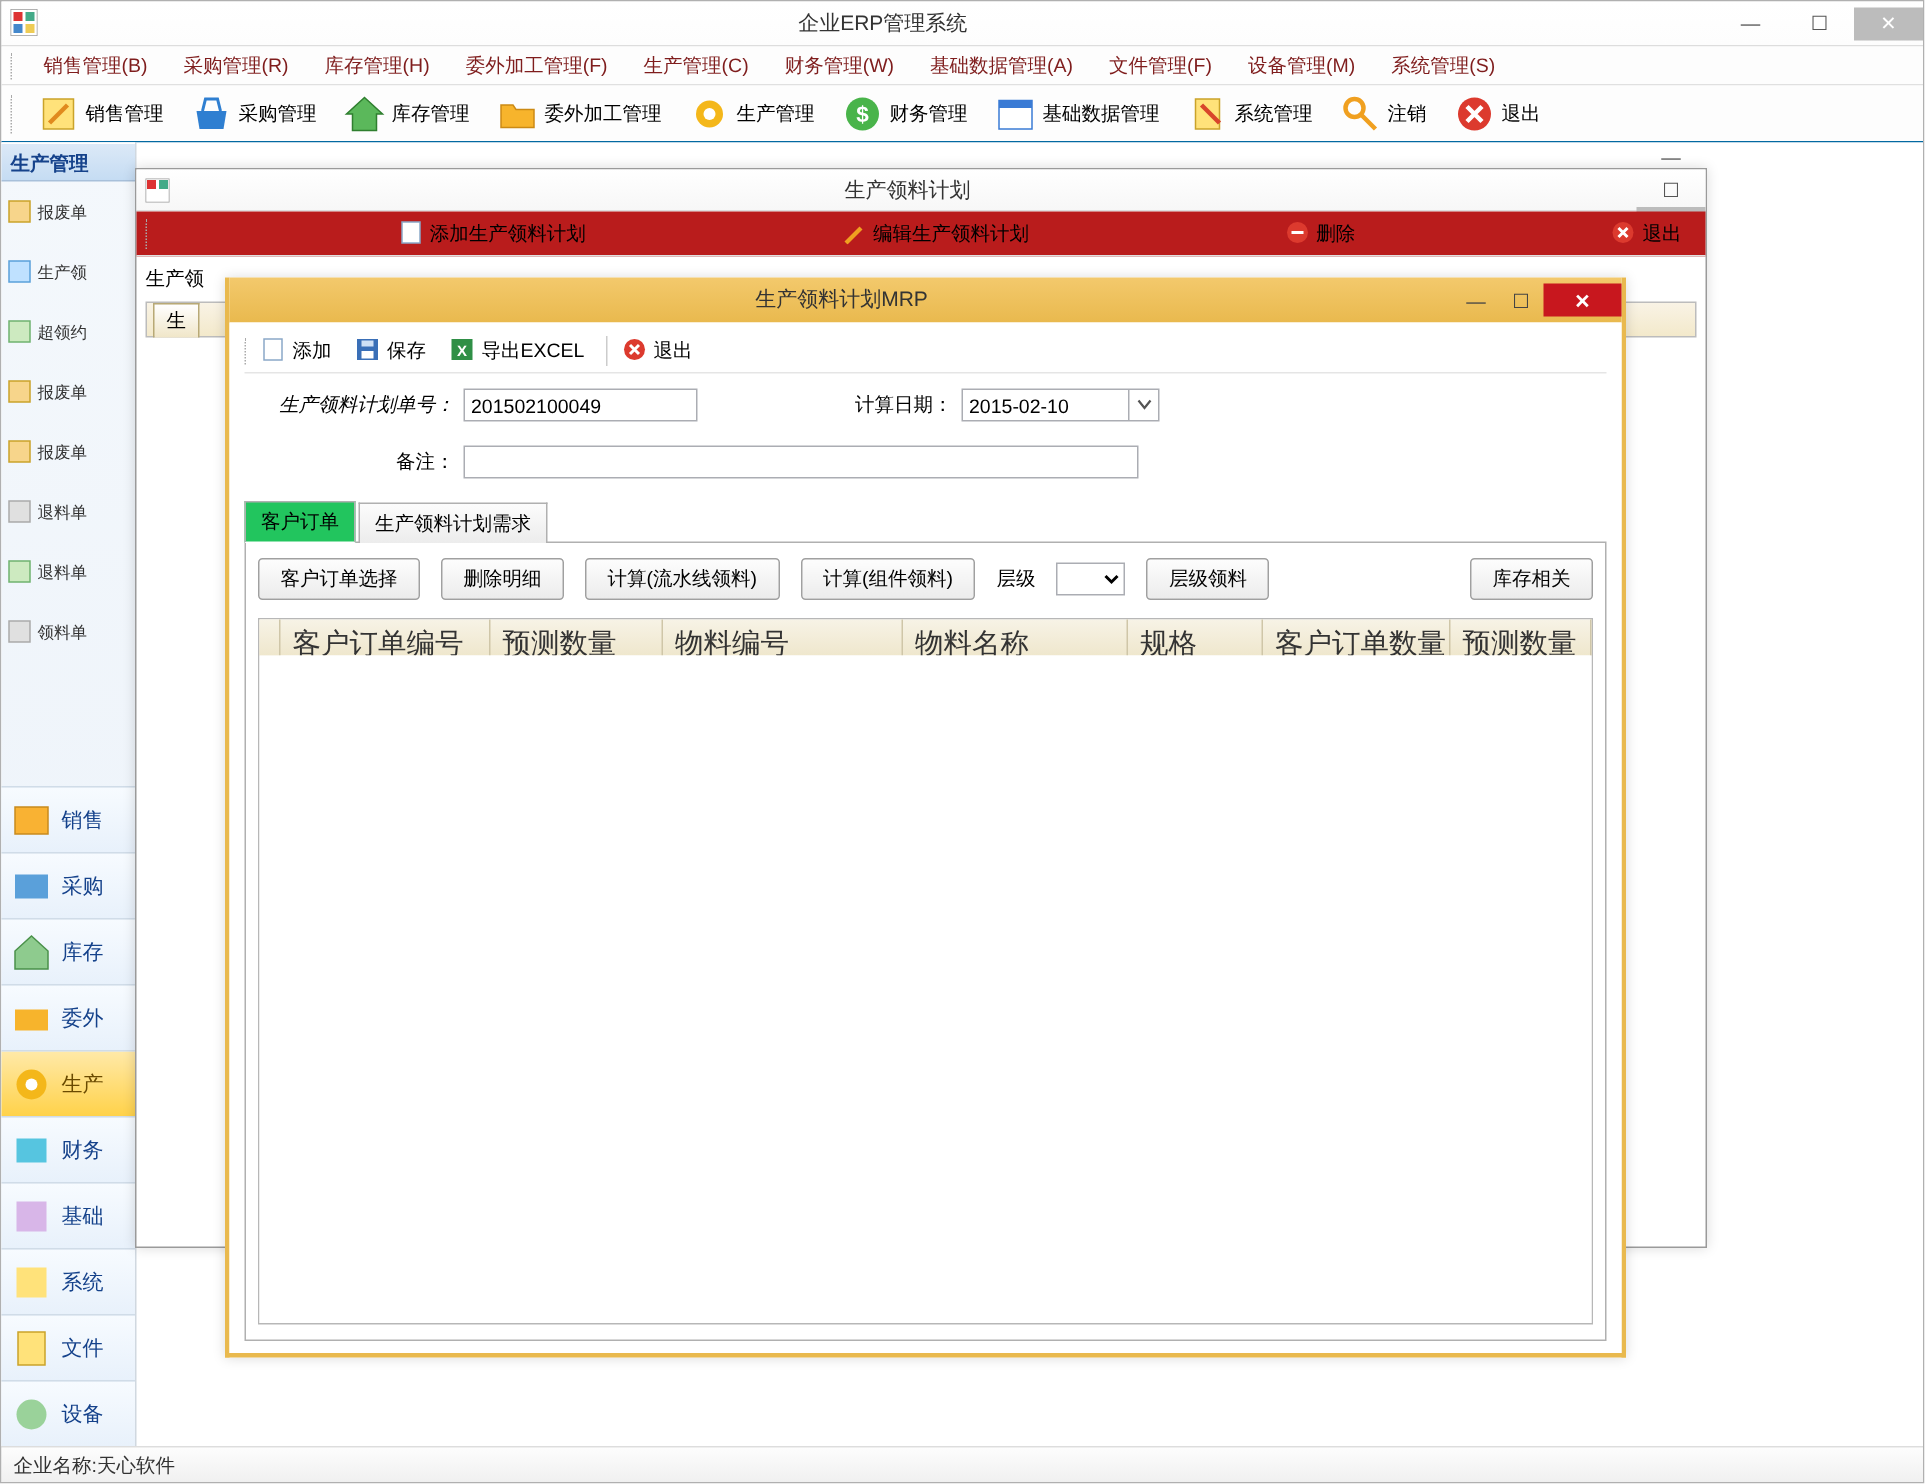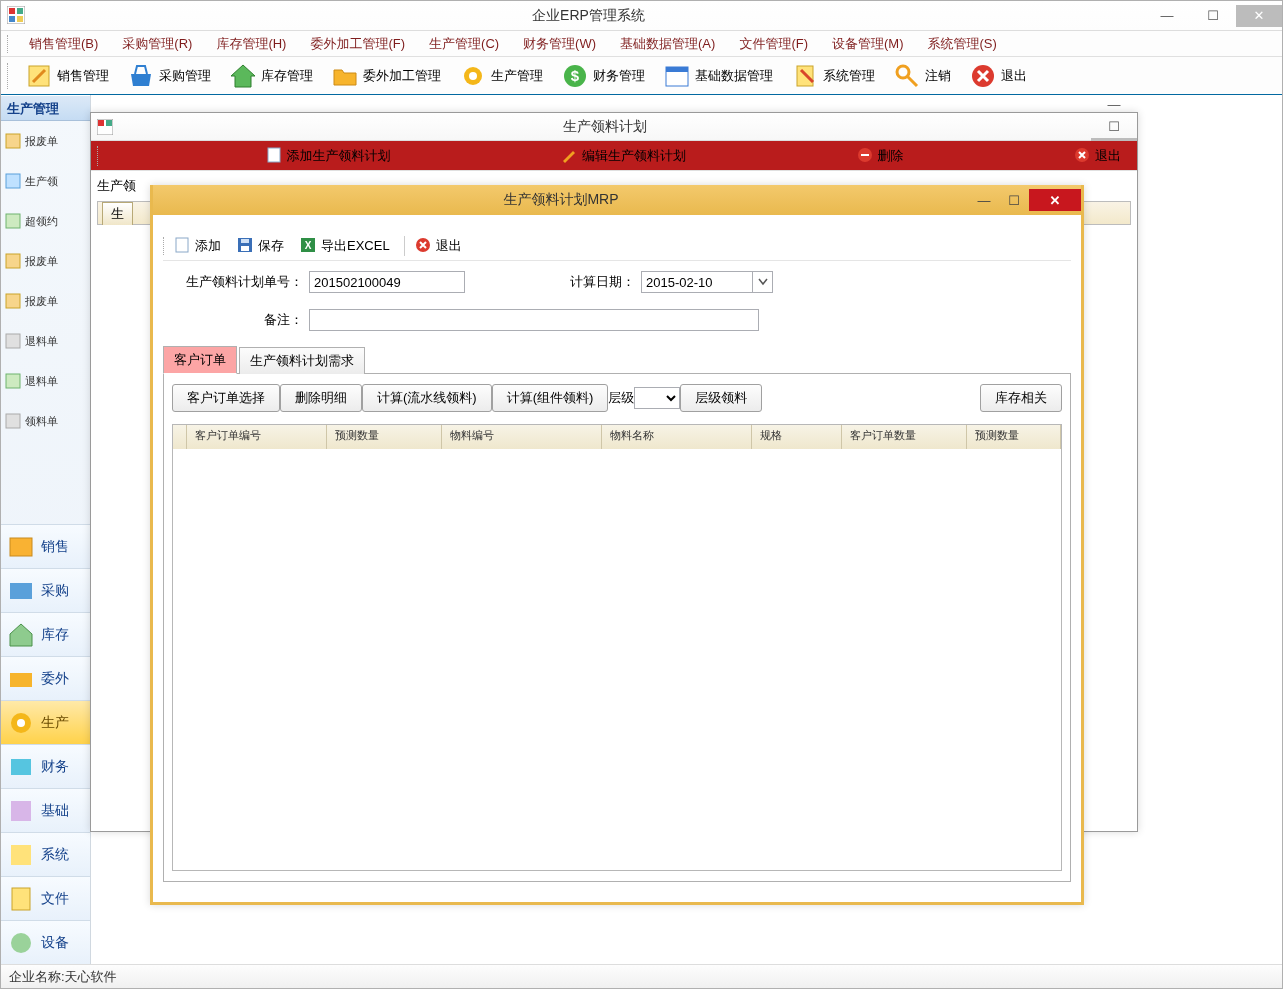--- a/index.html
+++ b/index.html
@@ -55,45 +55,45 @@
 .tabstrip-ghost { height:24px; border:1px solid #bcbcbc; background:linear-gradient(#f9f3e5,#f3e9cb); display:flex; align-items:center; padding:2px 4px;}
 .tabstrip-ghost .tab-ghost { background:linear-gradient(#fff,#f0e6c8); border:1px solid #b8a976; padding:2px 8px; font-size:13px; border-bottom:none;}
 
 
 .child2 { left:150px; top:185px; width:934px; height:720px; border:3px solid #e9b94e; border-top:none; }
 .child2-titlebar { height:30px; background: linear-gradient(#f3c96c,#e9b94e); display:flex; align-items:center;}
 .child2-titlebar .title { flex:1; text-align:center; font-size:14px; color:#333;}
 .child2-titlebar .win-btn { height:22px; display:flex; align-items:center; justify-content:center;}
 .child2-titlebar .minmax { width:30px; color:#444;}
 .child2-titlebar .close2 { width:52px; background:#c8171e; color:#fff; font-weight:bold;}
-.child2-body { flex:1; background:#fff; padding:20px 10px; display:flex; flex-direction:column;}
+.child2-body { flex:1; background:#fff; padding:8px 10px; display:flex; flex-direction:column;}
 .dialog-toolbar { height:26px; display:flex; align-items:center; border-bottom:1px solid #e5e5e5; padding-bottom:3px;}
 .form-row { display:flex; align-items:center; margin:10px 0 6px 0; }
 .form-label { font-size:13px; margin-right:6px; text-align:right;}
 .form-input { border:1px solid #abadb3; height:22px; padding:2px 4px; font-size:13px; background:#fff;}
 .date-wrap { display:flex; align-items:center; border:1px solid #abadb3; height:22px; background:#fff;}
 .date-wrap input { border:none; height:20px; padding:2px 4px; font-size:13px; width:110px; outline:none;}
 .date-wrap .dd { width:20px; height:20px; border-left:1px solid #abadb3; display:flex; align-items:center; justify-content:center;}
 
 
 .tabhost { margin-top:10px; flex:1; display:flex; flex-direction:column;}
 .tabheaders { display:flex; align-items:flex-end; height:26px; }
 .tabheader { padding:4px 10px; font-size:13px; border:1px solid #b0b0b0; border-bottom:none; background:linear-gradient(#fcfcfc,#ececec); margin-right:2px; position:relative; top:1px;}
-.tabheader.active { background:#fca5a5; border-bottom:1px solid #fff; font-weight:normal;}
+.tabheader.active { background:#22c55e; border-bottom:1px solid #fff; font-weight:normal;}
 .tabpane { flex:1; border:1px solid #b0b0b0; background:#fff; padding:10px 8px; display:flex; flex-direction:column;}
 
 
-.action-row { display:flex; align-items:center; gap:0; margin-bottom:12px; flex-wrap:wrap;}
+.action-row { display:flex; align-items:center; gap:14px; margin-bottom:12px; flex-wrap:wrap;}
 .btn { border:1px solid #a0a0a0; background:linear-gradient(#fdfdfd,#ececec); padding:4px 14px; font-size:13px; border-radius:3px; cursor:default; min-height:26px;}
 .select { border:1px solid #abadb3; height:22px; width:46px; background:#fff;}
 
 
 .grid { flex:1; border:1px solid #b7b7b7; background:#fff; display:flex; flex-direction:column;}
 .grid-header { display:flex; height:24px; background:linear-gradient(#f7f3e6,#efe7cd); }
-.grid-hcell { border-right:1px solid #cfc6a8; padding:3px 8px; font-size:11px; color:#333; overflow:hidden; white-space:nowrap; text-align:left;}
+.grid-hcell { border-right:1px solid #cfc6a8; padding:3px 8px; font-size:19px; color:#333; overflow:hidden; white-space:nowrap; text-align:left;}
 .grid-rowhead { width:14px; background:linear-gradient(#f7f3e6,#efe7cd); border-right:1px solid #cfc6a8;}
 .grid-body { flex:1; background:#fff;}
 
 svg { display:block; }
 </style>
 </head>
 <body>
 
 <div class="main-window">
 
@@ -488,21 +488,21 @@
             <svg width="16" height="16">
               <circle cx="8" cy="8" r="7" fill="#dc3a2e"></circle>
               <path d="M5 5 L11 11 M11 5 L5 11" stroke="#fff" stroke-width="2"></path>
             </svg>
           </span>
           <span>退出</span>
         </div>
     </div>
 
     <div class="form-row">
-      <span class="form-label" style="width:140px;">生产领料计划单号：</span>
+      <span class="form-label" style="width:140px;font-style:italic;">生产领料计划单号：</span>
       <input class="form-input" style="width: 156px;" value="201502100049">
       <span class="form-label" style="width:170px; padding-left:80px;">计算日期：</span>
       <div class="date-wrap">
         <input value="2015-02-10" style="">
         <span class="dd">
             <svg width="10" height="10">
               <path d="M1 2 L5 7 L9 2" fill="none" stroke="#555" stroke-width="1.5"></path>
             </svg>
           </span>
       </div>

